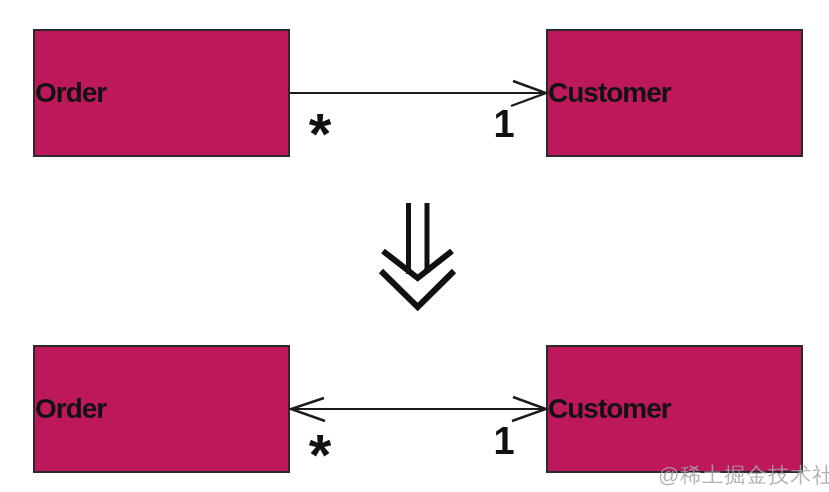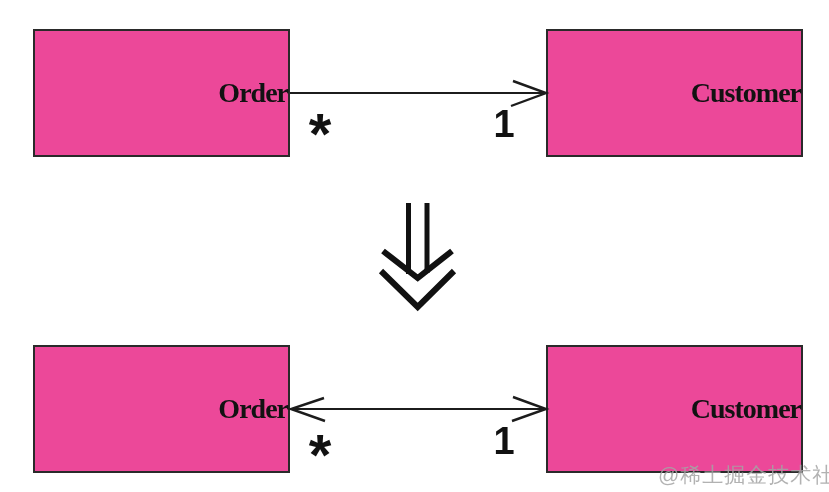--- a/index.html
+++ b/index.html
@@ -14,25 +14,24 @@
     background: #ffffff;
     font-family: "Liberation Sans", sans-serif;
     overflow: hidden;
   }
   .uml-box {
     position: absolute;
     box-sizing: border-box;
     width: 257px;
     height: 128px;
     border: 2.5px solid #2a2a2a;
-    background: #ec4899;
+    background: #be185d;
     display: flex;
     align-items: center;
-    justify-content: flex-end;
-    font-family: Liberation Serif, serif;
+    justify-content: flex-start;
   }
   .uml-box .label {
     font-weight: bold;
     font-size: 28px;
     letter-spacing: -1px;
     color: #121212;
     white-space: nowrap;
   }
   .box-before-order   { left: 33px;  top: 29px; }
   .box-before-customer{ left: 546px; top: 29px; }

